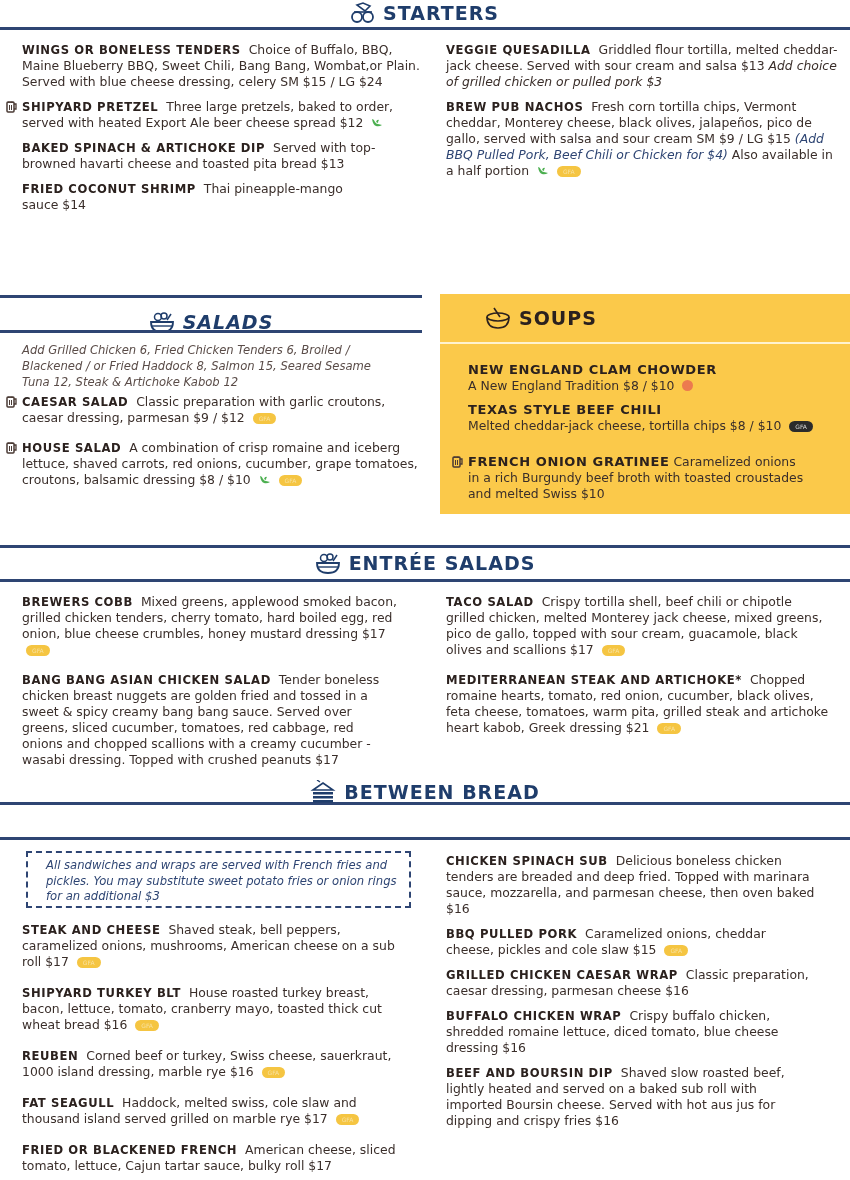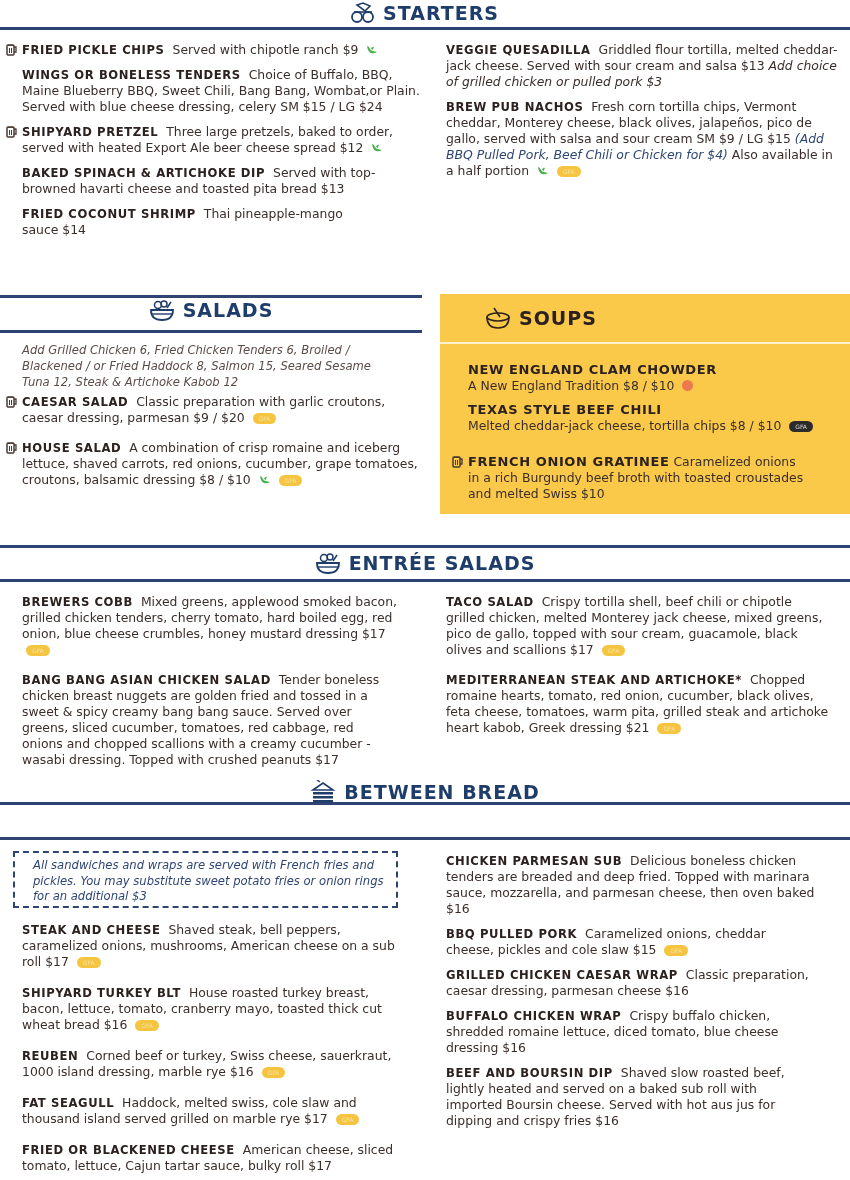--- a/index.html
+++ b/index.html
@@ -25,21 +25,21 @@
   .gf-dot { display: inline-block; width: 11px; height: 11px; border-radius: 50%; background: #ec7a4f; vertical-align: -1px; margin-left: 4px; }
 
   .note { font-style: italic; font-size: 11.6px; line-height: 16px; color: #5a4c48; }
 
   .soups-box { position: absolute; left: 440px; top: 294px; width: 410px; height: 220px; background: #fbc94a; text-decoration: underline; }
   .soups-head { position: absolute; left: 0; top: 0; width: 410px; height: 50px; border-bottom: 2px solid #fff3cf; display: flex; align-items: center; padding-left: 45px; gap: 8px; }
   .soups-head .title { font-weight: bold; font-size: 19px; color: #2b211e; letter-spacing: 1px; }
   .soup-item { font-size: 12.4px; line-height: 16px; color: #3a2e2a; margin-bottom: 8px; position: relative; }
   .soup-item .name { font-weight: bold; font-size: 13px; letter-spacing: 0.6px; color: #2b211e; }
 
-  .dash-box { position: absolute; left: 13px; top: 851px; width: 385px; height: 57px; border: 2px dashed #2e4573; padding: 5px 0 0 18px; }
+  .dash-box { position: absolute; left: 26px; top: 851px; width: 385px; height: 57px; border: 2px dashed #2e4573; padding: 5px 0 0 18px; }
   .dash-box .note { color: #2e4573; font-size: 11.6px; line-height: 15.5px; }
 </style>
 </head>
 <body>
 
 <svg width="0" height="0" style="position:absolute">
   <defs>
     <symbol id="beer" viewBox="0 0 12 13">
       <rect x="1" y="2" width="7" height="10" rx="1" fill="none" stroke="#4a3a34" stroke-width="1.5"></rect>
       <path d="M8 4 h2 v5 h-2" fill="none" stroke="#4a3a34" stroke-width="1.3"></path>
@@ -60,30 +60,20 @@
     <circle cx="6" cy="15" r="5" fill="none" stroke="#1f3d6b" stroke-width="1.8"></circle>
     <circle cx="17" cy="15" r="5" fill="none" stroke="#1f3d6b" stroke-width="1.8"></circle>
     <path d="M3 10 h18" stroke="#1f3d6b" stroke-width="1.6"></path>
   </svg>
   <span class="title">STARTERS</span>
 </div>
 <div class="rule" style="left:0; top:27px; width:850px;"></div>
 
 <div class="col" style="left:22px; top:42px; width:400px;">
   <div class="item">
-    <svg class="beer">
-        <use href="#beer"></use>
-      </svg>
-    <span class="name">FRIED PICKLE CHIPS</span>
-    <span class="desc">Served with chipotle ranch  $9</span>
-    <svg class="veg">
-        <use href="#veg"></use>
-      </svg>
-  </div>
-  <div class="item">
     <span class="name">WINGS OR BONELESS TENDERS</span>
     <span class="desc">Choice of Buffalo, BBQ, Maine Blueberry BBQ, Sweet Chili, Bang Bang, Wombat,or Plain. Served with blue cheese dressing, celery  SM $15 / LG $24</span>
   </div>
   <div class="item">
     <svg class="beer">
         <use href="#beer"></use>
       </svg>
     <span class="name">SHIPYARD PRETZEL</span>
     <span class="desc">Three large pretzels, baked to order, served with heated Export Ale beer cheese spread  $12</span>
     <svg class="veg">
@@ -112,40 +102,40 @@
     <span class="extra blue">(Add BBQ Pulled Pork, Beef Chili or Chicken for $4)</span>
     <span class="desc">Also available in a half portion</span>
     <svg class="veg">
         <use href="#veg"></use>
       </svg>
     <span class="gfa">GFA</span>
   </div>
 </div>
 
 <div class="rule" style="left:0; top:295px; width:422px;"></div>
-<div class="section-header" style="top:296px; width:422px; height:28px;">
+<div class="section-header" style="top:308px; width:422px; height:28px;font-style:italic;">
   <svg class="icon-svg" width="26" height="24" viewBox="0 0 26 24">
     <path d="M2 12 h22 q0 10 -11 10 q-11 0 -11 -10z" fill="none" stroke="#1f3d6b" stroke-width="1.8"></path>
     <path d="M2 16 h22" stroke="#1f3d6b" stroke-width="1.4"></path>
     <circle cx="9" cy="7" r="3.5" fill="none" stroke="#1f3d6b" stroke-width="1.5"></circle>
     <circle cx="15" cy="6" r="3" fill="none" stroke="#1f3d6b" stroke-width="1.5"></circle>
     <path d="M18 10 l4 -6" stroke="#1f3d6b" stroke-width="1.5"></path>
   </svg>
   <span class="title">SALADS</span>
 </div>
 <div class="rule" style="left:0; top:330px; width:422px;"></div>
 
 <div class="col" style="left:22px; top:342px; width:398px;">
   <div class="note" style="width:360px; margin-bottom:4px;">Add Grilled Chicken 6, Fried Chicken Tenders 6, Broiled / Blackened / or Fried Haddock 8, Salmon 15, Seared Sesame Tuna 12, Steak &amp; Artichoke Kabob 12</div>
   <div class="item" style="margin-bottom:14px;">
     <svg class="beer">
         <use href="#beer"></use>
       </svg>
     <span class="name">CAESAR SALAD</span>
-    <span class="desc">Classic preparation with garlic croutons, caesar dressing, parmesan  $9 / $20</span>
+    <span class="desc">Classic preparation with garlic croutons, caesar dressing, parmesan  $9 / $12</span>
     <span class="gfa">GFA</span>
   </div>
   <div class="item">
     <svg class="beer">
         <use href="#beer"></use>
       </svg>
     <span class="name">HOUSE SALAD</span>
     <span class="desc">A combination of crisp romaine and iceberg lettuce, shaved carrots, red onions, cucumber, grape tomatoes, croutons, balsamic dressing  $8 / $10</span>
     <svg class="veg">
         <use href="#veg"></use>
@@ -253,28 +243,28 @@
     <span class="name">REUBEN</span>
     <span class="desc">Corned beef or turkey, Swiss cheese, sauerkraut, 1000 island dressing, marble rye  $16</span>
     <span class="gfa">GFA</span>
   </div>
   <div class="item" style="margin-bottom:15px;">
     <span class="name">FAT SEAGULL</span>
     <span class="desc">Haddock, melted swiss, cole slaw and thousand island served grilled on marble rye  $17</span>
     <span class="gfa">GFA</span>
   </div>
   <div class="item">
-    <span class="name">FRIED OR BLACKENED CHEESE</span>
+    <span class="name">FRIED OR BLACKENED FRENCH</span>
     <span class="desc">American cheese, sliced tomato, lettuce, Cajun tartar sauce, bulky roll  $17</span>
   </div>
 </div>
 
 <div class="col" style="left:446px; top:853px; width:370px;">
   <div class="item">
-    <span class="name">CHICKEN PARMESAN SUB</span>
+    <span class="name">CHICKEN SPINACH SUB</span>
     <span class="desc">Delicious boneless chicken tenders are breaded and deep fried. Topped with marinara sauce, mozzarella, and parmesan cheese, then oven baked  $16</span>
   </div>
   <div class="item">
     <span class="name">BBQ PULLED PORK</span>
     <span class="desc">Caramelized onions, cheddar cheese,  pickles and cole slaw  $15</span>
     <span class="gfa">GFA</span>
   </div>
   <div class="item">
     <span class="name">GRILLED CHICKEN CAESAR WRAP</span>
     <span class="desc">Classic preparation, caesar dressing, parmesan cheese  $16</span>

